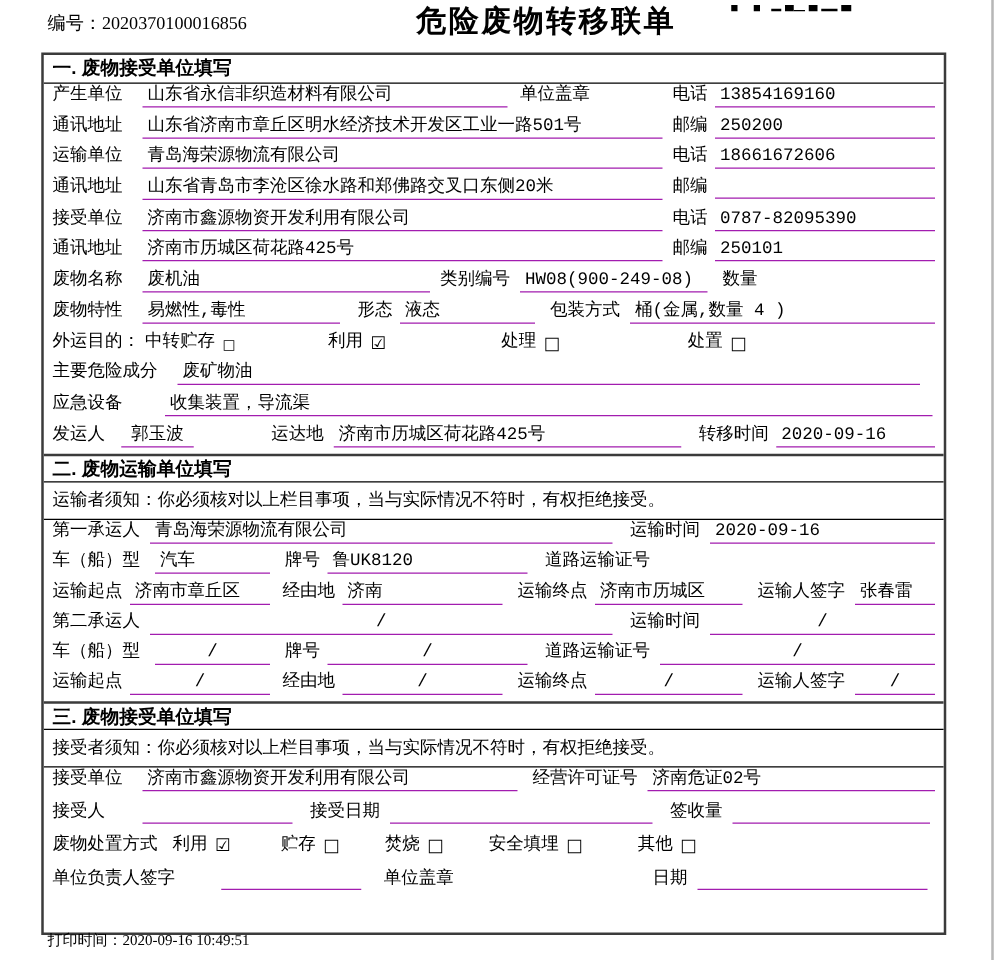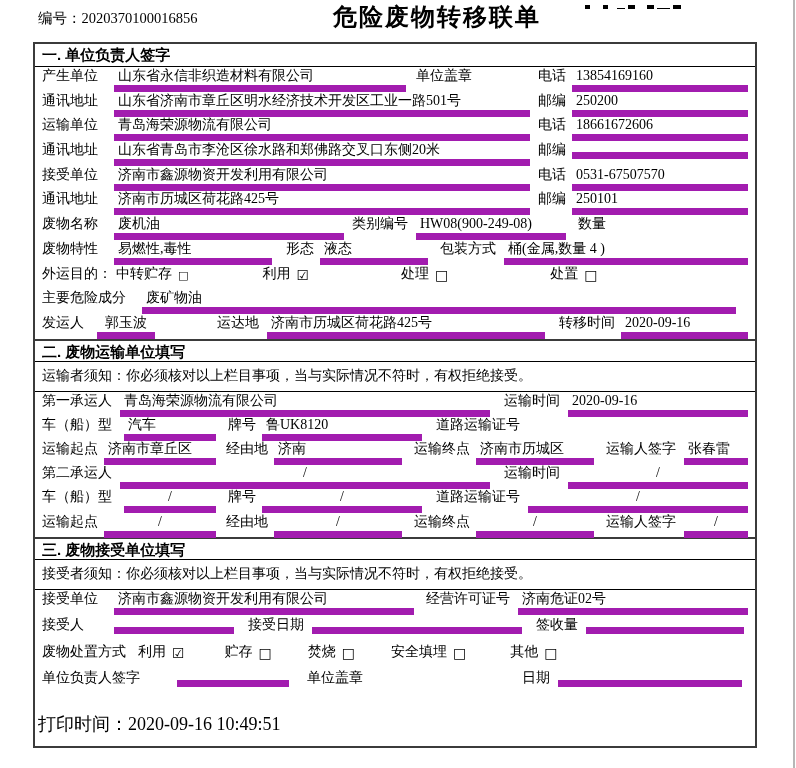--- a/index.html
+++ b/index.html
@@ -30,33 +30,33 @@
   .notice{
     height:30px;box-sizing:border-box;border-bottom:1px solid #000;
     display:flex;align-items:center;padding:0 7px;white-space:nowrap;
   }
   .r{display:flex;align-items:flex-start;padding:0 7px 3px 7px;box-sizing:border-box;white-space:nowrap;}
   .s1 .r{height:24.7px;}
   .s2 .r{height:24.2px;}
   .s3 .r{height:26.5px;}
   .lb{flex:0 0 auto;}
   .v{
-    border-bottom:7px solid #a21caf;min-height:18px;box-sizing:border-box;
-    padding:0 4px;overflow:hidden;flex:0 0 auto;
+    border-bottom:1px solid #a21caf;min-height:18px;box-sizing:border-box;
+    padding:0 4px;overflow:hidden;flex:0 0 auto;font-family:Liberation Mono, monospace;
   }
   .fill{flex:1 1 auto;}
   .ctr{text-align:center;}
   .cb{
     font-family:"DejaVu Sans",sans-serif;font-size:14px;line-height:15px;
     margin-left:6px;flex:0 0 auto;
   }
   .cb.sm{font-size:11px;line-height:15px;}
   .opt{display:flex;align-items:flex-end;flex:0 0 auto;}
   
-  .print-time{position:absolute;left:38px;top:712px;font-size:18px;white-space:nowrap;}
+  .print-time{position:absolute;left:38px;top:744px;font-size:12px;white-space:nowrap;}
 </style>
 </head>
 <body>
 
 <div class="doc-no"><span>编号：</span><span>2020370100016856</span></div>
 <div class="doc-title">危险废物转移联单</div>
 <div class="qr-frag">
   <svg width="110" height="9" viewBox="0 0 110 9" xmlns="http://www.w3.org/2000/svg">
     <rect x="8" y="0" width="5" height="9" fill="#000"></rect>
     <rect x="8" y="6" width="23" height="3" fill="#000"></rect>
@@ -66,21 +66,21 @@
     <rect x="58" y="4" width="9" height="5" fill="#000"></rect>
     <rect x="70" y="0" width="7" height="9" fill="#000"></rect>
     <rect x="80" y="3" width="13" height="6" fill="#000"></rect>
     <rect x="96" y="0" width="8" height="6" fill="#000"></rect>
   </svg>
 </div>
 
 <div class="form">
 
   <div class="s1">
-    <div class="sec-h">一. 单位负责人签字</div>
+    <div class="sec-h">一. 废物接受单位填写</div>
 
     <div class="r">
       <span class="lb" style="width:72px">产生单位</span>
       <span class="v" style="width:292px">山东省永信非织造材料有限公司</span>
       <span class="lb" style="margin-left:10px">单位盖章</span>
       <span class="lb" style="margin-left:auto;margin-right:6px">电话</span>
       <span class="v" style="width:176px">13854169160</span>
     </div>
 
     <div class="r">
@@ -101,21 +101,21 @@
       <span class="lb" style="width:72px">通讯地址</span>
       <span class="v fill" style="margin-right:8px">山东省青岛市李沧区徐水路和郑佛路交叉口东侧20米</span>
       <span class="lb" style="margin-right:6px">邮编</span>
       <span class="v" style="width:176px"></span>
     </div>
 
     <div class="r">
       <span class="lb" style="width:72px">接受单位</span>
       <span class="v fill" style="margin-right:8px">济南市鑫源物资开发利用有限公司</span>
       <span class="lb" style="margin-right:6px">电话</span>
-      <span class="v" style="width:176px">0531-67507570</span>
+      <span class="v" style="width:176px">0787-82095390</span>
     </div>
 
     <div class="r">
       <span class="lb" style="width:72px">通讯地址</span>
       <span class="v fill" style="margin-right:8px">济南市历城区荷花路425号</span>
       <span class="lb" style="margin-right:6px">邮编</span>
       <span class="v" style="width:176px">250101</span>
     </div>
 
     <div class="r">
@@ -154,20 +154,24 @@
           <span class="cb">□</span>
         </span>
     </div>
 
     <div class="r">
       <span class="lb" style="margin-right:16px">主要危险成分</span>
       <span class="v fill" style="margin-right:12px">废矿物油</span>
     </div>
 
 
+    <div class="r">
+      <span class="lb" style="width:72px;margin-right:18px">应急设备</span>
+      <span class="v fill" style="margin-right:2px">收集装置，导流渠</span>
+    </div>
 
     <div class="r">
       <span class="lb" style="width:55px">发运人</span>
       <span class="v ctr" style="width:58px">郭玉波</span>
       <span class="lb" style="margin-left:62px;margin-right:8px">运达地</span>
       <span class="v" style="width:278px">济南市历城区荷花路425号</span>
       <span class="lb" style="margin-left:14px;margin-right:6px">转移时间</span>
       <span class="v fill">2020-09-16</span>
     </div>
   </div>

